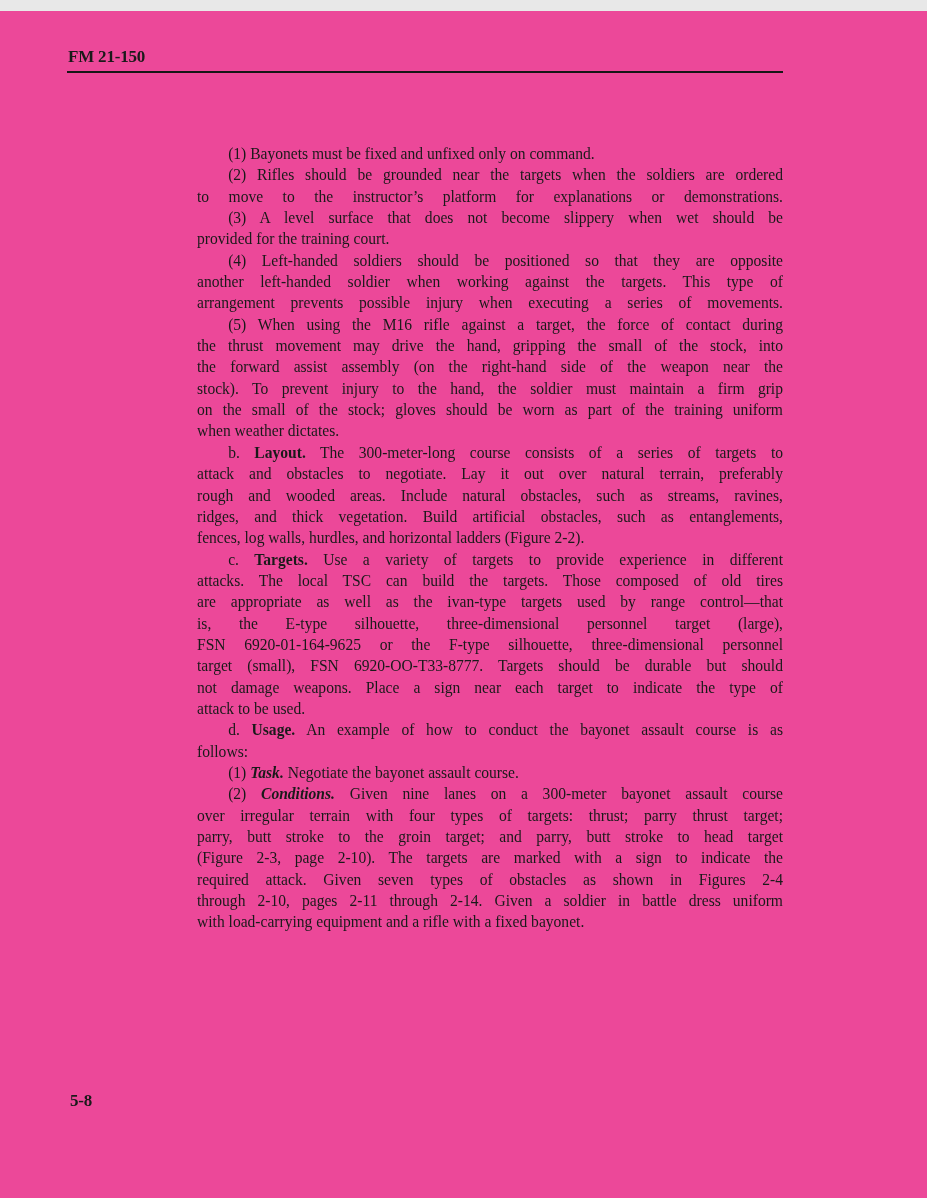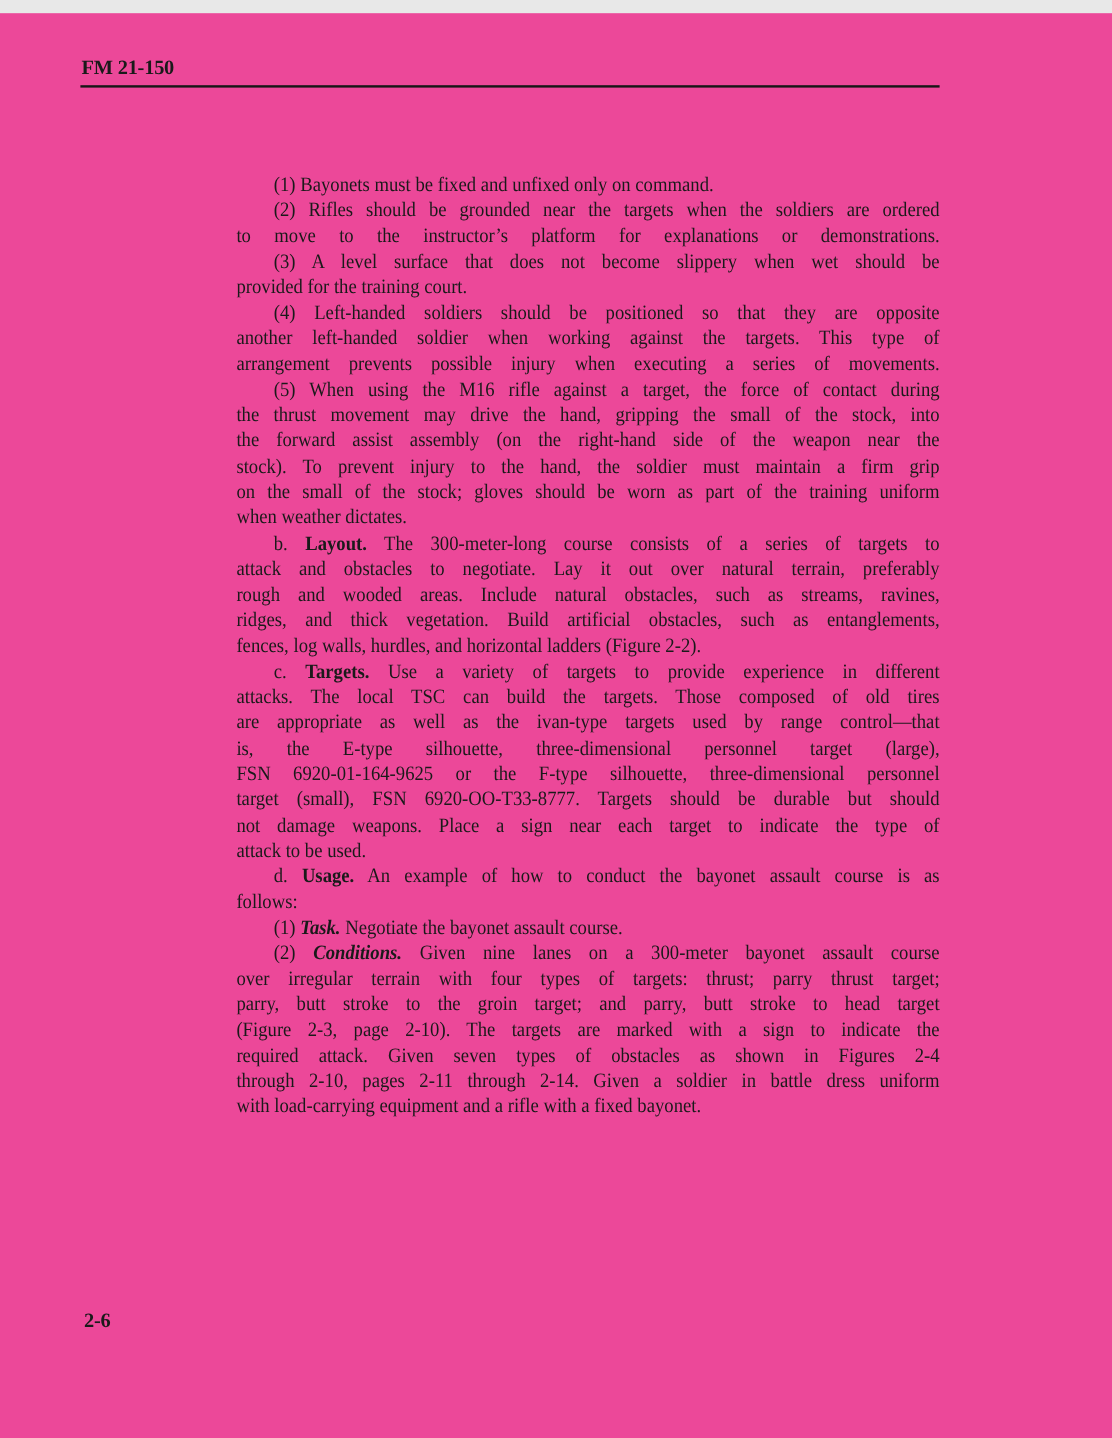--- a/index.html
+++ b/index.html
@@ -121,14 +121,14 @@
       <div class="para">
         <div class="line j ind"><span>(2) </span><span class="bi">Conditions.</span><span> Given nine lanes on a 300-meter bayonet assault course</span></div>
         <div class="line j"><span>over irregular terrain with four types of targets: thrust; parry thrust target;</span></div>
         <div class="line j"><span>parry, butt stroke to the groin target; and parry, butt stroke to head target</span></div>
         <div class="line j"><span>(Figure 2-3, page 2-10). The targets are marked with a sign to indicate the</span></div>
         <div class="line j"><span>required attack. Given seven types of obstacles as shown in Figures 2-4</span></div>
         <div class="line j"><span>through 2-10, pages 2-11 through 2-14. Given a soldier in battle dress uniform</span></div>
         <div class="line"><span>with load-carrying equipment and a rifle with a fixed bayonet.</span></div>
       </div>
     </div>
-  <div class="page-number">2-6</div>
+  <div class="page-number">5-8</div>
 </div>
 
 </body></html>

